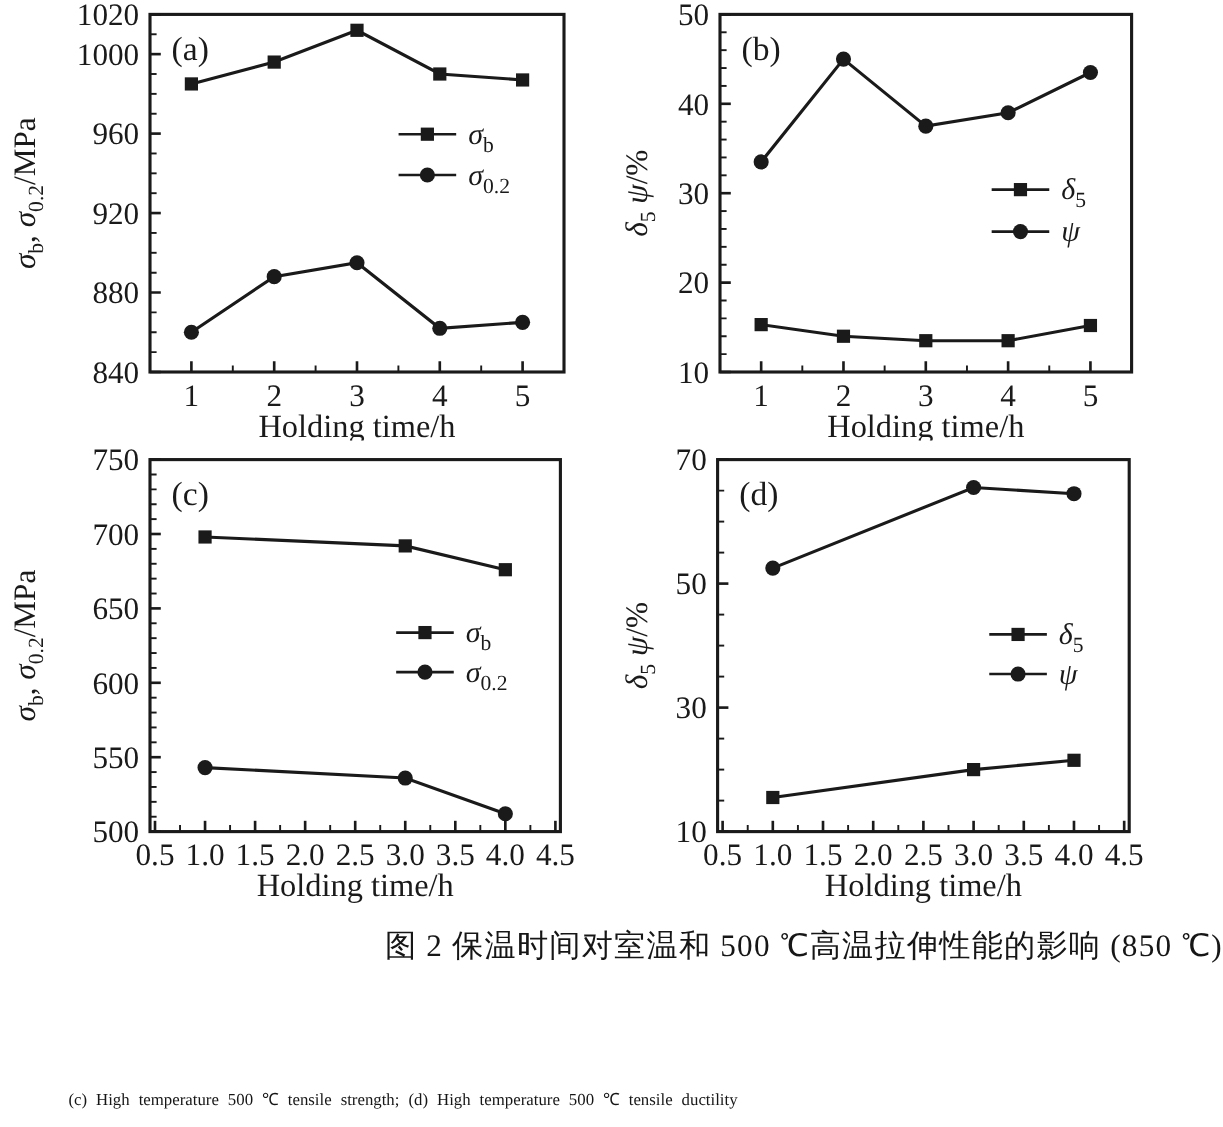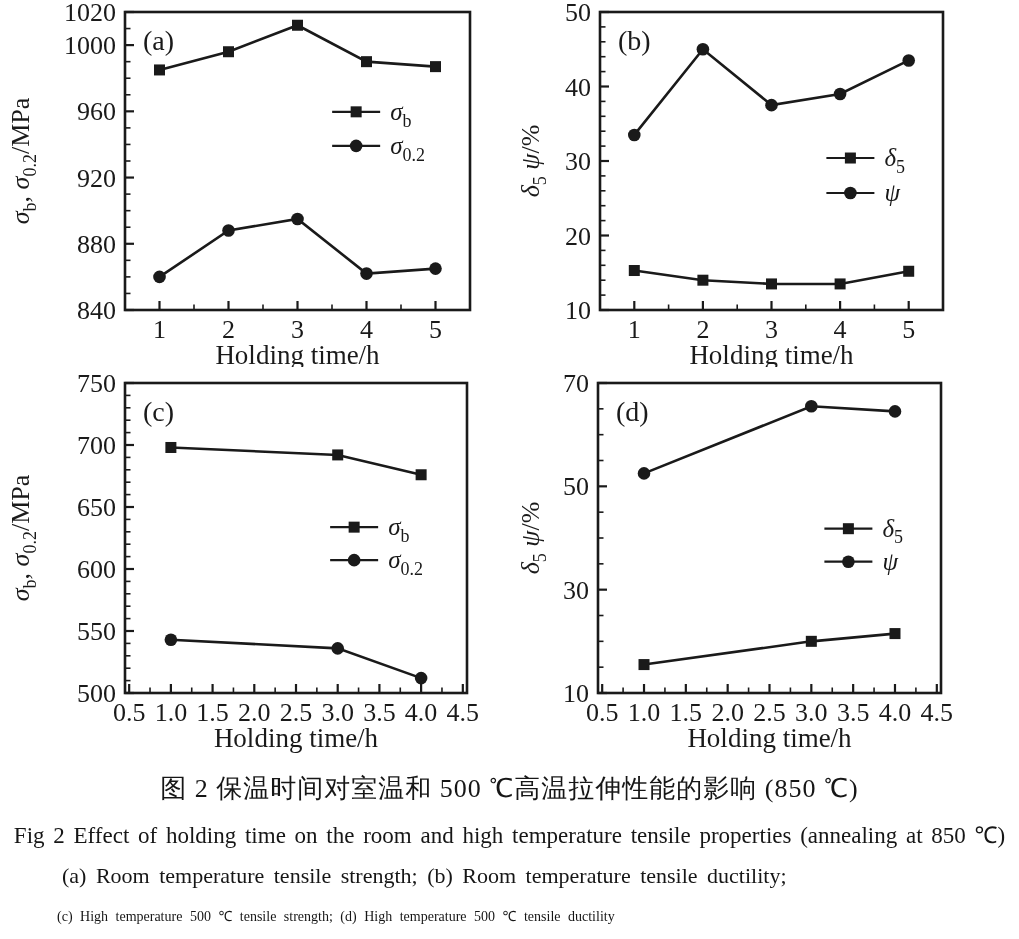--- a/index.html
+++ b/index.html
@@ -2,21 +2,21 @@
 <html><head>
 <meta charset="utf-8">
 <style>
   html,body{margin:0;padding:0;background:#ffffff;}
   #canvas{
     position:relative;width:1019px;height:939px;background:#ffffff;
     font-family:"Liberation Serif", serif;color:#141414;overflow:hidden;
   }
   .chart{position:absolute;}
   .cap{position:absolute;white-space:nowrap;color:#161616;}
-  #caption-cn{top:771px;left:0;width:100%;text-align:center;font-size:26px;letter-spacing:1px;}
+  #caption-cn{top:771px;left:0;width:100%;text-align:right;font-size:26px;letter-spacing:1px;}
   #caption-en{top:818px;left:0;width:100%;text-align:center;font-size:23px;word-spacing:3px;}
   #caption-ab{top:863px;left:62px;font-size:22px;word-spacing:4px;}
   #caption-cd{top:906px;left:57px;font-size:14px;word-spacing:4px;}
 </style>
 </head>
 <body>
 
 <div id="canvas">
   <div class="chart" style="left: 0px; top: 0px; width: 505px; height: 367px;"><svg width="505" height="367" viewBox="0 0 505 367">
         <rect x="125" y="12" width="345" height="298" fill="#ffffff" stroke="#1a1a1a" stroke-width="2.6"></rect>
@@ -324,16 +324,14 @@
           <text x="372.39" y="169.7" text-anchor="start" font-size="25" fill="#1a1a1a"><tspan font-size="25" font-style="italic">δ</tspan><tspan dy="6.75" font-size="18">5</tspan></text>
           <line x1="314.39" y1="194.7" x2="362.39" y2="194.7" stroke="#1a1a1a" stroke-width="2.2"></line>
           <circle cx="338.39" cy="194.7" r="6.3" fill="#1a1a1a"></circle>
           <text x="372.39" y="202.7" text-anchor="start" font-size="25" fill="#1a1a1a"><tspan font-size="25" font-style="italic">ψ</tspan></text>
         </g>
         <text x="106" y="54" text-anchor="start" font-size="28" fill="#1a1a1a">(d)</text>
         <text x="259.5" y="380" text-anchor="middle" font-size="27" fill="#1a1a1a">Holding time/h</text>
         <text x="29" y="171" text-anchor="middle" font-size="26" fill="#1a1a1a" transform="rotate(-90 29 171)"><tspan font-size="26" font-style="italic">δ</tspan><tspan dy="7.0200000000000005" font-size="18">5</tspan><tspan dy="-7.0200000000000005" font-size="26"> </tspan><tspan font-size="26" font-style="italic">ψ</tspan><tspan font-size="26">/%</tspan></text>
       </svg></div>
   <div id="caption-cn" class="cap">图 2  保温时间对室温和 500 ℃高温拉伸性能的影响 (850 ℃)</div>
-  <div id="caption-en" class="cap">Fig 2   Effect of holding time on the room and high temperature tensile properties (annealing at 850 ℃)</div>
-  <div id="caption-ab" class="cap">(a) Room temperature tensile strength;  (b) Room temperature tensile ductility;</div>
   <div id="caption-cd" class="cap">(c) High temperature 500 ℃ tensile strength;  (d) High temperature 500 ℃ tensile ductility</div>
 </div>
 
 </body></html>

